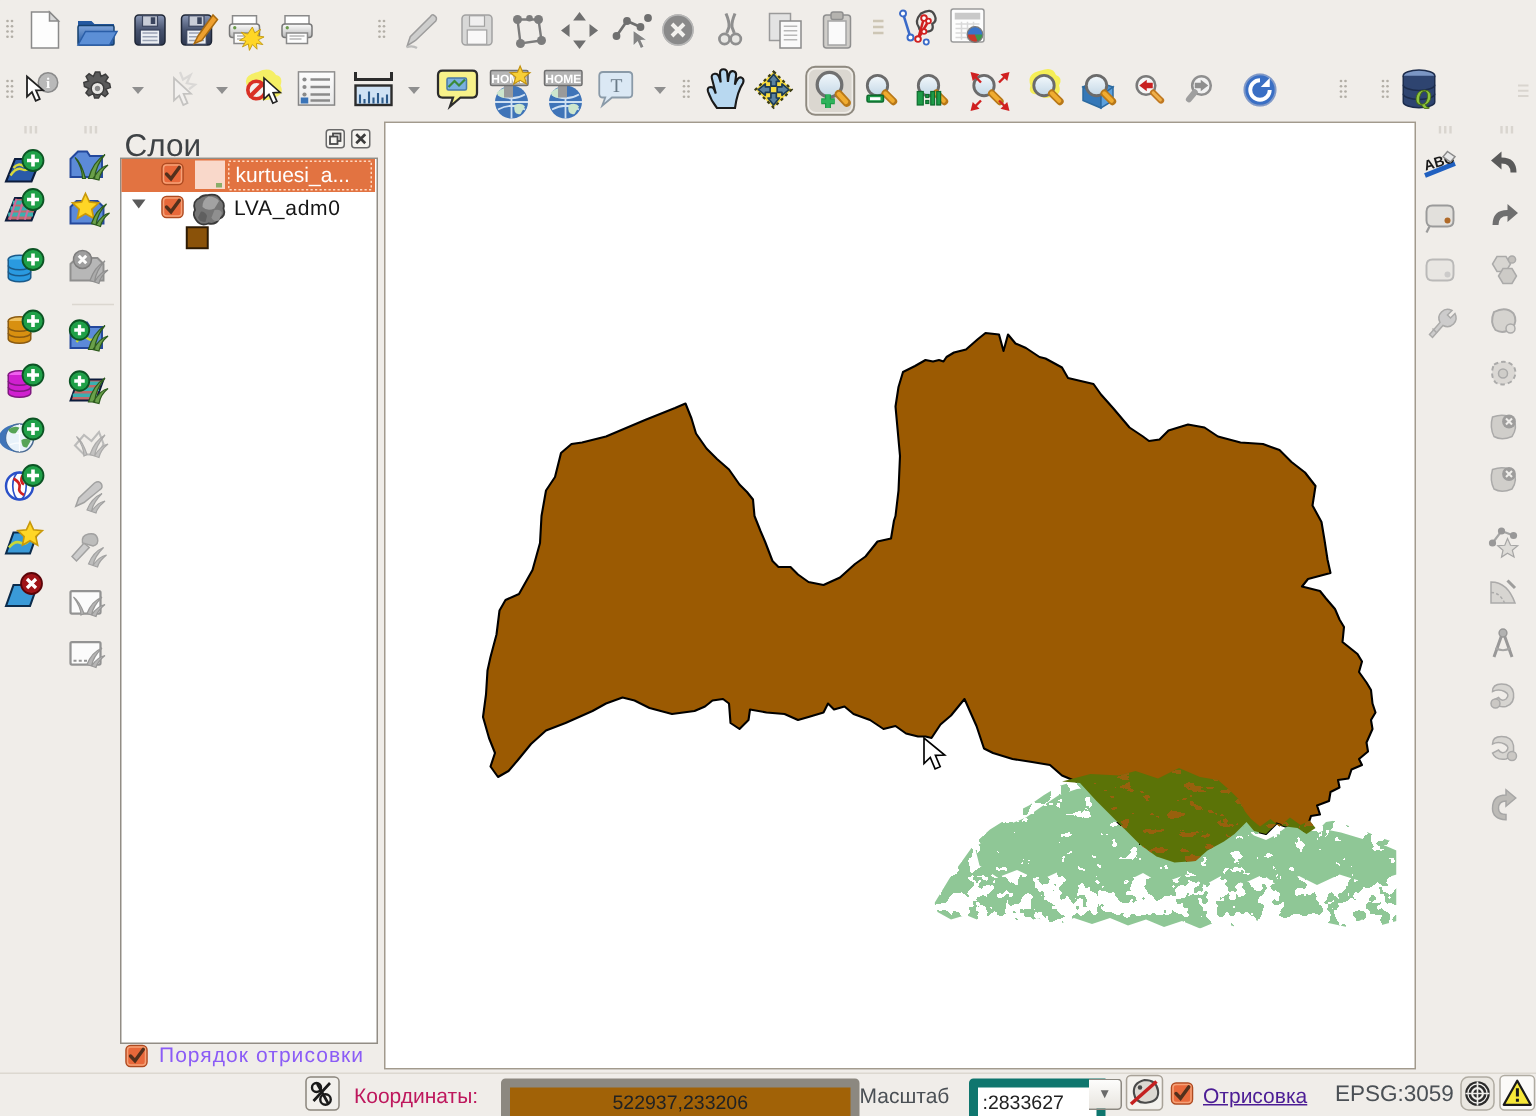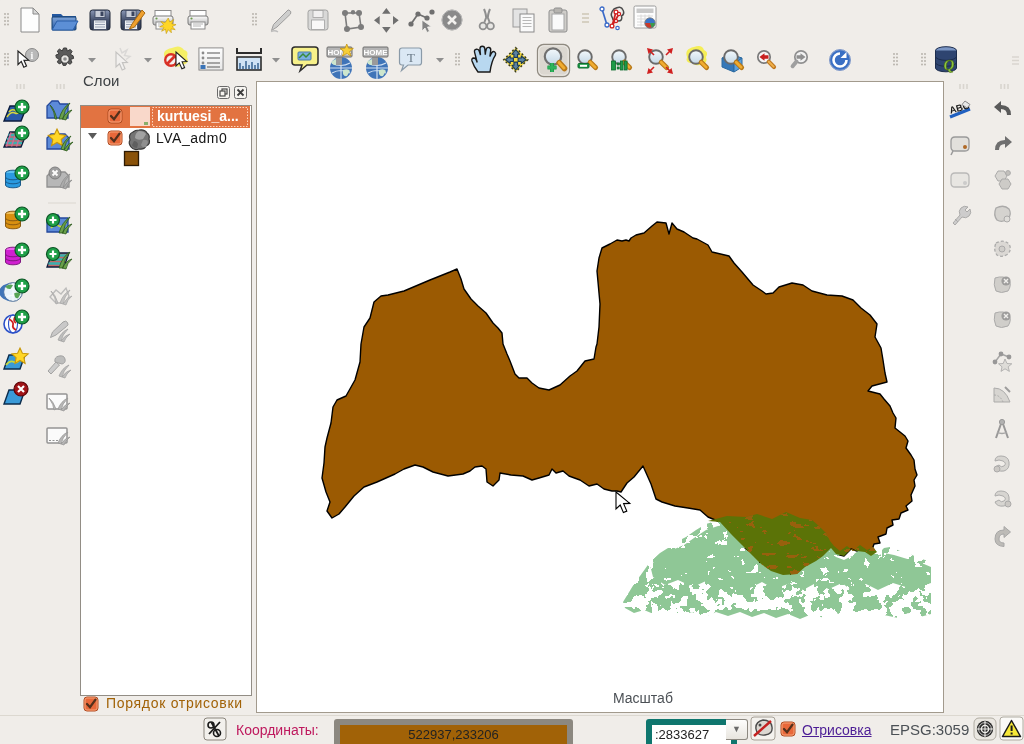--- a/index.html
+++ b/index.html
@@ -1,21 +1,21 @@
 <!DOCTYPE html>
 <html><head>
 <meta charset="utf-8">
 <style>
 html,body{margin:0;padding:0;}
 body{width:1024px;height:744px;overflow:hidden;font-family:"Liberation Sans",sans-serif;background:#f0ede9;}
 #app{position:absolute;left:0;top:0;width:1024px;height:744px;}
 .t{position:absolute;white-space:nowrap;}
 #canvas{position:absolute;left:256px;top:81px;width:686px;height:630px;background:#fff;border:1px solid #a29a8d;}
 #panelbox{position:absolute;left:80px;top:105px;width:170px;height:589px;background:#fff;border:1px solid #928d85;}
-#ptitle{left:83px;top:72px;font-size:15px;color:#3e4245;}
+#ptitle{left:83px;top:86px;font-size:21px;color:#3e4245;}
 .prow1{position:absolute;left:81px;top:106px;width:169px;height:22px;background:#e27341;}
 #statusbar{position:absolute;left:0;top:715px;width:1024px;height:29px;background:#f0ede9;border-top:1px solid #dcd8d0;}
 </style>
 </head>
 <body>
 <div id="app">
   <div id="canvas">
   <svg width="686" height="630" viewBox="257 82 686 630" xmlns="http://www.w3.org/2000/svg" style="position:absolute;left:0;top:0">
     <defs>
       <filter id="flg" x="0" y="0" width="1" height="1">
@@ -65,27 +65,27 @@
     <use href="#dgp" fill="#5b7307"></use>
     <g clip-path="url(#cdg)">
           <rect x="705" y="508" width="170" height="70" filter="url(#fbr)"></rect>
         </g>
     <path d="M616,492 l0,17 4.2,-4 3.2,7.6 3.4,-1.5 -3.2,-7.5 6.2,-0.2 Z" fill="#fff" stroke="#000" stroke-width="1.1"></path>
   </svg>
   </div>
   <div id="panelbox"></div>
   <div class="prow1"></div>
   <div class="t" id="ptitle">Слои</div>
-  <div class="t" style="left:157px;top:108px;font-size:14px;font-weight:bold;color:#fff;">kurtuesi_a...</div>
+  <div class="t" style="left:157px;top:108px;font-size:14px;font-weight:normal;color:#fff;">kurtuesi_a...</div>
   <div class="t" style="left:156px;top:130px;font-size:14px;font-weight:normal;color:#151515;letter-spacing:0.5px;">LVA_adm0</div>
-  <div class="t" style="left:106px;top:695px;font-size:14px;color:#a16207;letter-spacing:0.7px;">Порядок отрисовки</div>
+  <div class="t" style="left:106px;top:695px;font-size:14px;color:#8b5cf6;letter-spacing:0.7px;">Порядок отрисовки</div>
   <div id="statusbar"></div>
   <div class="t" style="left:236px;top:722px;font-size:14px;color:#be185d;">Координаты:</div>
   <div style="position:absolute;left:334px;top:719px;width:227px;height:19px;background:#a16207;border:6px solid #a21caf;border-radius:3px;border-color:#8c8880;text-align:center;font-size:13px;color:#222;line-height:19px;">522937,233206</div>
-  <div class="t" style="left:573px;top:690px;font-size:14px;color:#4b5055;margin-left:40px;">Масштаб</div>
+  <div class="t" style="left:573px;top:722px;font-size:14px;color:#4b5055;">Масштаб</div>
   <div style="position:absolute;left:646px;top:719px;width:76px;height:19px;background:#fff;border:6px solid #0f766e;border-radius:3px 0 0 3px;font-size:13px;color:#222;line-height:19px;padding-left:3px;">:2833627</div>
   <div style="position:absolute;left:726px;top:719px;width:21px;height:19px;background:linear-gradient(#fdfdfc,#e8e5df);border:1px solid #8c8880;border-left:none;border-radius:0 3px 3px 0;color:#6a6a6a;font-size:9px;text-align:center;line-height:19px;">▼</div>
   <div class="t" style="left:802px;top:722px;font-size:14px;color:#4c1d95;text-decoration:underline;">Отрисовка</div>
   <div class="t" style="left:890px;top:721px;font-size:15px;color:#4b5055;text-align:right;">EPSG:3059</div>
   <svg id="chrome" width="1024" height="744" style="position:absolute;left:0;top:0" xmlns="http://www.w3.org/2000/svg">
   <defs>
     <linearGradient id="gl" x1="0" y1="0" x2="0" y2="1">
           <stop offset="0" stop-color="#f4f9fc"></stop>
           <stop offset="1" stop-color="#c3d7e6"></stop>
         </linearGradient>

